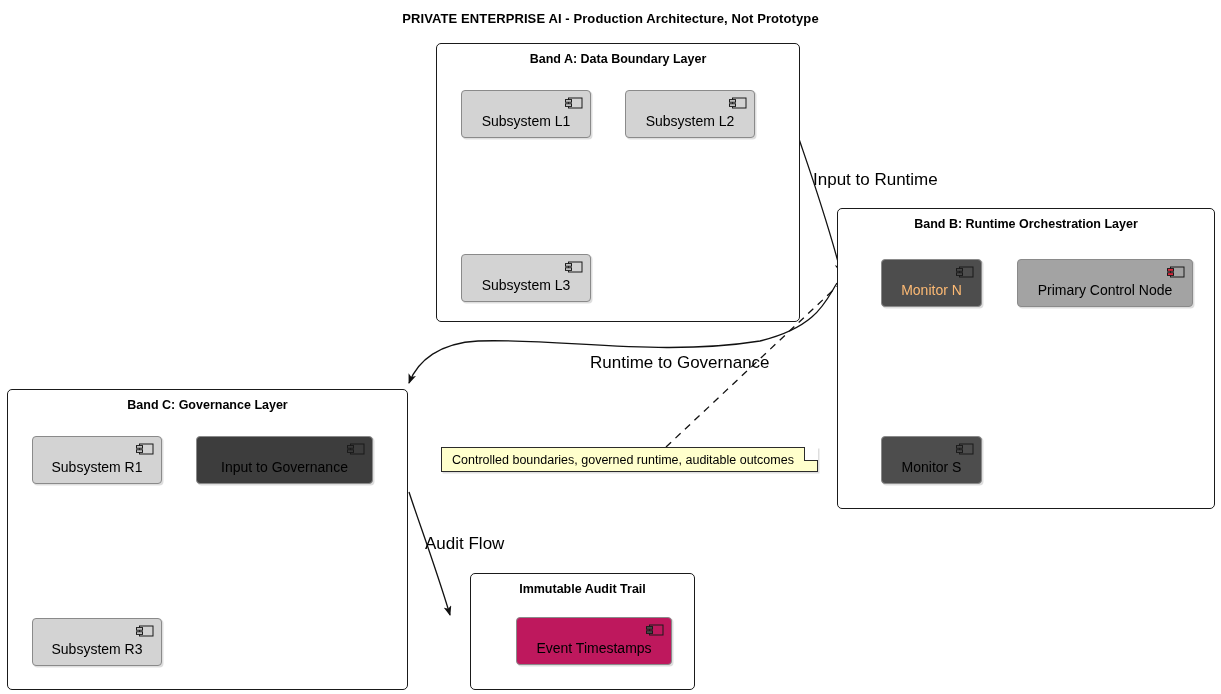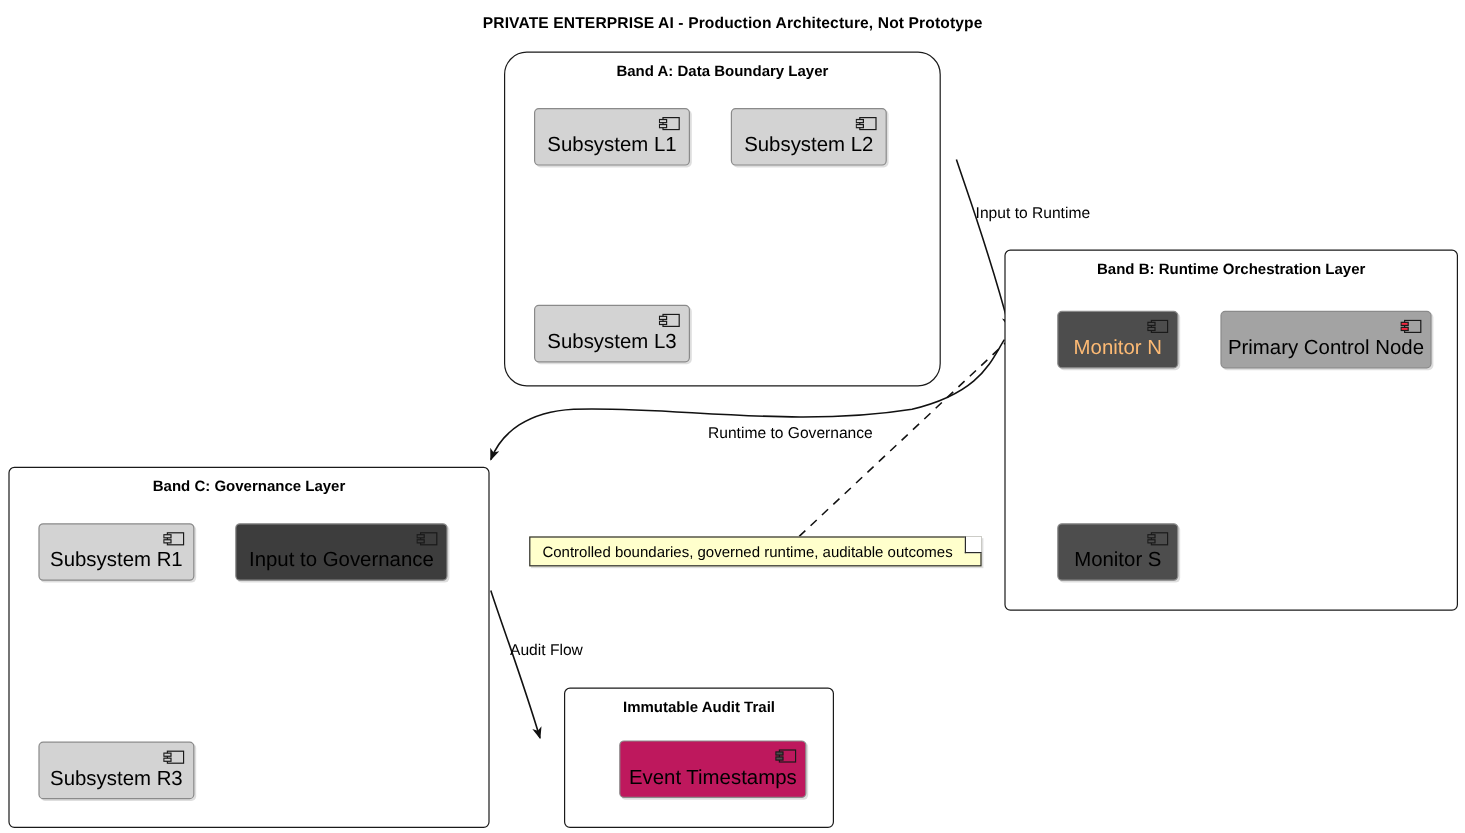--- a/index.html
+++ b/index.html
@@ -58,21 +58,21 @@
   }
   .component .cmp-label {
     position: absolute;
     left: 0;
     right: 0;
     bottom: 0;
     top: 14px;
     display: flex;
     align-items: center;
     justify-content: center;
-    font-size: 17px;
+    font-size: 14px;
     white-space: nowrap;
   }
   .cmp-icon {
     position: absolute;
     right: 7px;
     top: 6px;
     width: 18px;
     height: 12px;
   }
   
@@ -108,21 +108,21 @@
   #edges {
     position: absolute;
     left: 0;
     top: 0;
     width: 1221px;
     height: 694px;
     pointer-events: none;
   }
   .edge-label {
     position: absolute;
-    font-size: 13px;
+    font-size: 17px;
     white-space: nowrap;
   }
 </style>
 </head>
 <body>
 
 <div id="canvas">
 
   <div class="diagram-title">PRIVATE ENTERPRISE AI - Production Architecture, Not Prototype</div>
 
@@ -139,21 +139,21 @@
 
     <path d="M 409,492 C 418,520 435,565 450,615" fill="none" stroke="#111111" stroke-width="1.3" marker-end="url(#arrowhead)"></path>
 
     <path d="M 666,447 L 845,279" fill="none" stroke="#111111" stroke-width="1.3" stroke-dasharray="7 6"></path>
   </svg>
 
   <div class="edge-label" style="left:813px; top:170px;">Input to Runtime</div>
   <div class="edge-label" style="left:590px; top:353px;">Runtime to Governance</div>
   <div class="edge-label" style="left:425px; top:534px;">Audit Flow</div>
 
-  <div class="band" style="left:420px; top:43px; width:364px; height:279px;border-radius:19px;">
+  <div class="band" style="left:436px; top:43px; width:364px; height:279px;">
     <div class="band-title">Band A: Data Boundary Layer</div>
 
     <div class="component" style="left:24px; top:46px; width:130px; height:48px; background:#d3d3d3;">
       <svg class="cmp-icon" viewBox="0 0 18 12">
         <rect x="3.5" y="1" width="13.5" height="10" fill="none" stroke="#1a1a1a" stroke-width="1"></rect>
         <rect x="0.5" y="2.6" width="6" height="2.6" fill="#d3d3d3" stroke="#1a1a1a" stroke-width="1"></rect>
         <rect x="0.5" y="6.8" width="6" height="2.6" fill="#d3d3d3" stroke="#1a1a1a" stroke-width="1"></rect>
       </svg>
       <div class="cmp-label" style="color:#000000;">Subsystem L1</div>
     </div>

